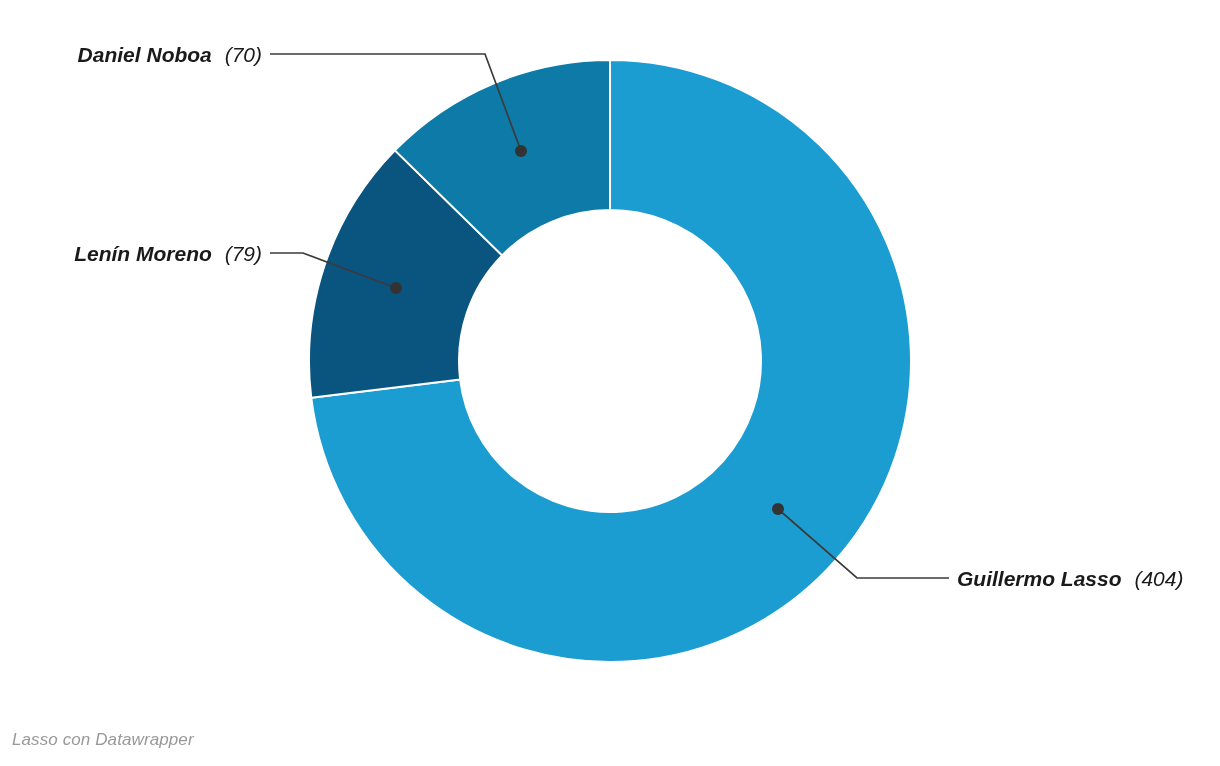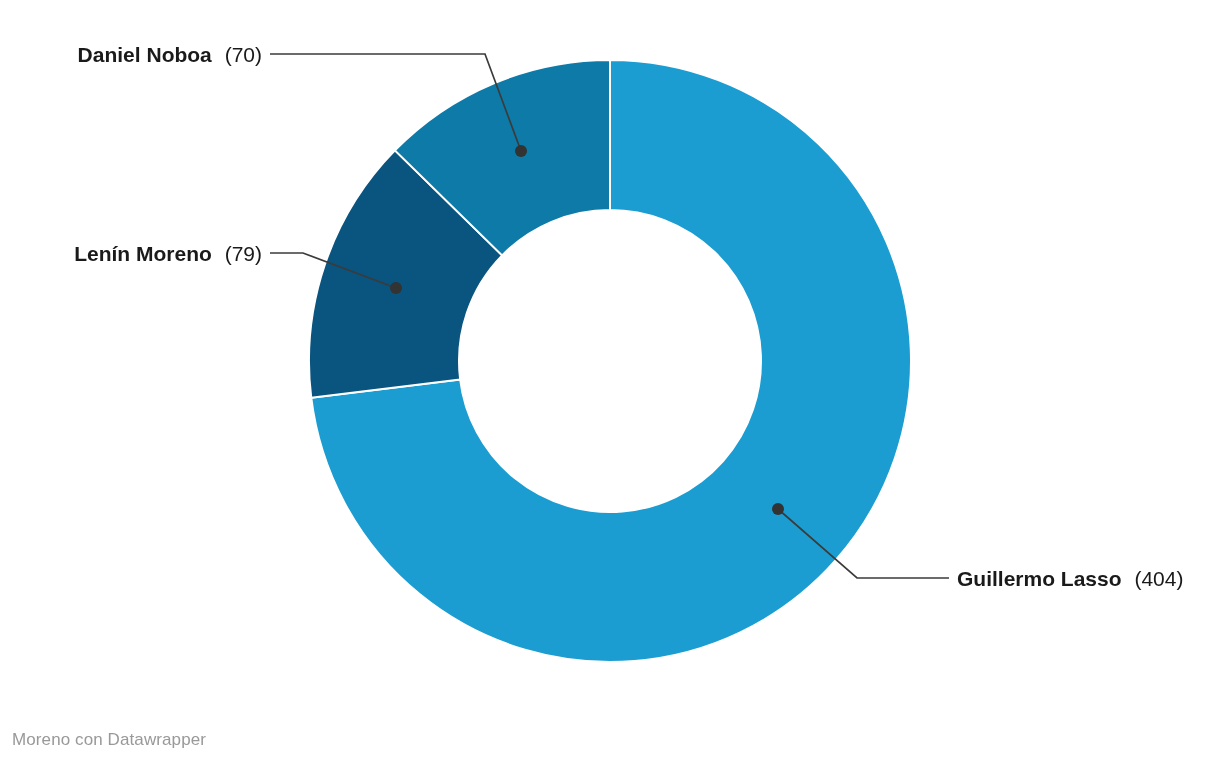--- a/index.html
+++ b/index.html
@@ -14,20 +14,21 @@
     font-family: "Liberation Sans", sans-serif;
     position: relative;
     overflow: hidden;
   }
   #chart-root {
     position: absolute;
     left: 0;
     top: 0;
     width: 1220px;
     height: 593px;
+    font-style: italic;
   }
   svg.chart-svg {
     display: block;
     width: 1220px;
     height: 766px;
   }
   .slice-path {
     stroke: #ffffff;
     stroke-width: 2;
     stroke-linejoin: round;
@@ -104,15 +105,15 @@
       </text>
 
       <text class="slice-label label-right" x="957" y="586">
         <tspan class="lbl-name">Guillermo Lasso</tspan>
         <tspan class="lbl-value" dx="7">(404)</tspan>
       </text>
     </g>
 
   </svg>
 
-  <div class="footer-credit">Moreno con Datawrapper</div>
+  <div class="footer-credit">Lasso con Datawrapper</div>
 
 </div>
 
 </body></html>

